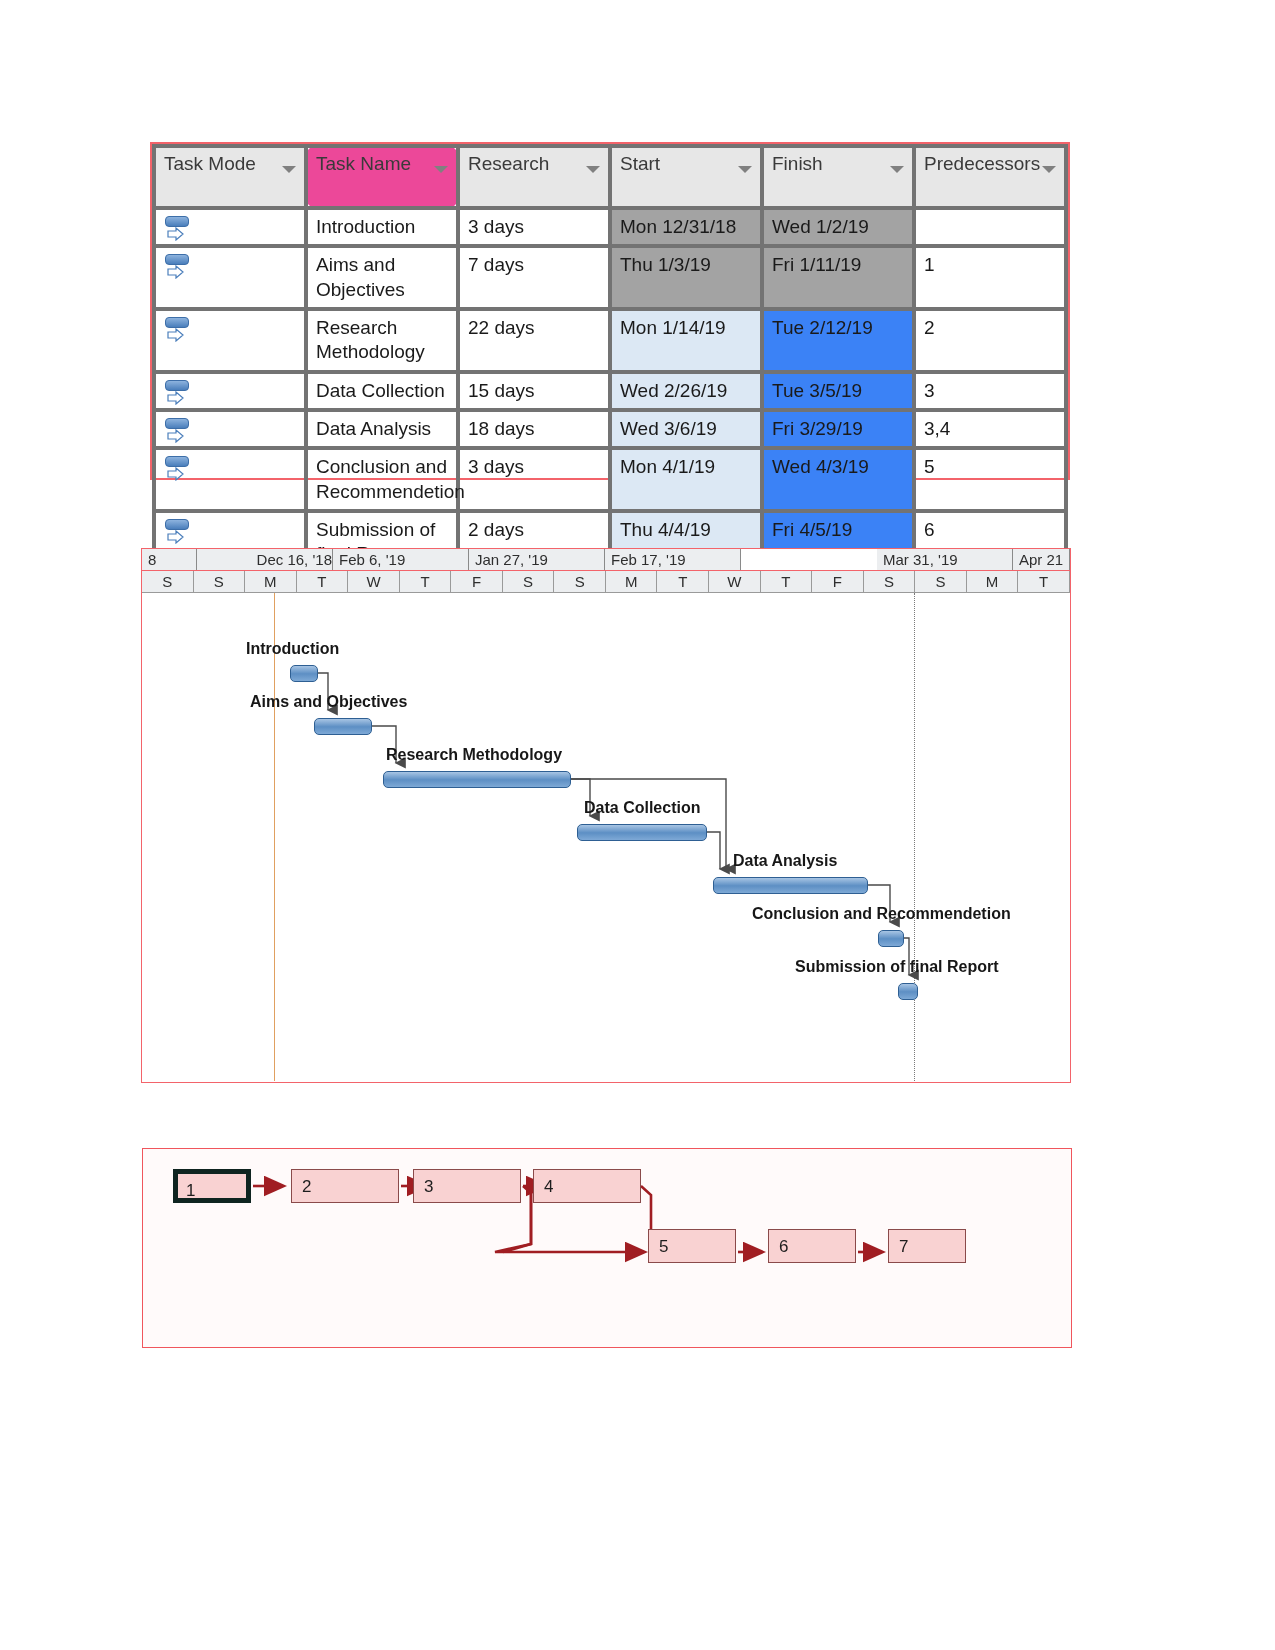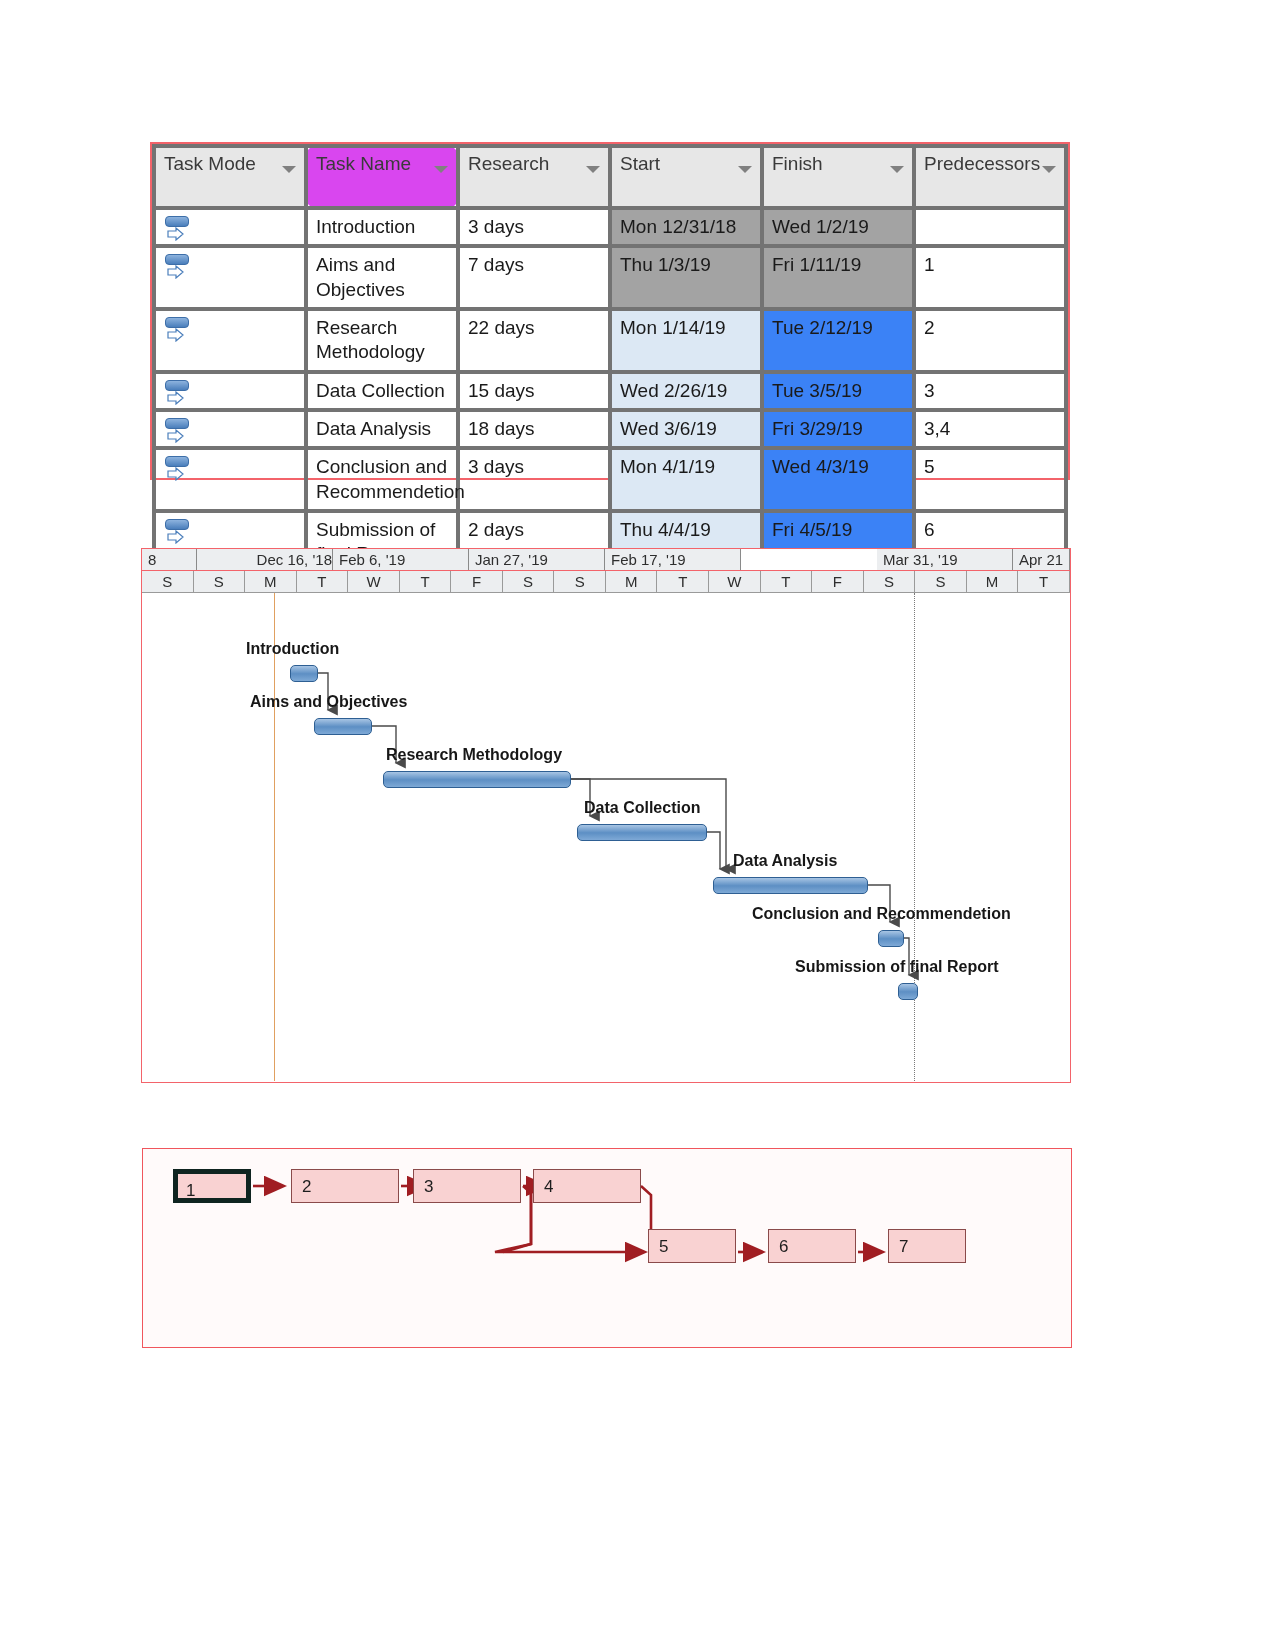--- a/index.html
+++ b/index.html
@@ -16,21 +16,21 @@
   }
   table.tasktable{border-collapse:collapse;width:100%;table-layout:fixed;}
   table.tasktable th,table.tasktable td{
     border:4px solid #737373;padding:0;vertical-align:top;
   }
   table.tasktable th{
     background:#e7e7e7;color:#3a3a3a;font-weight:normal;font-size:19px;
     text-align:left;height:52px;position:relative;padding:6px 8px 0 8px;
     line-height:1.05;
   }
-  table.tasktable th.namecol{background:#d946ef;border-radius:10px;}
+  table.tasktable th.namecol{background:#ec4899;border-radius:10px;}
   .hdr-wrap{display:block;padding-right:26px;}
   .filter-arrow{
     position:absolute;right:8px;top:18px;width:0;height:0;
     border-left:7px solid transparent;border-right:7px solid transparent;
     border-top:7px solid #808080;
   }
   table.tasktable td{
     font-size:19px;color:#1a1a1a;padding:5px 8px 5px 8px;line-height:1.28;
   }
   td.c-mode{width:92px;padding:4px 0 0 8px;}

